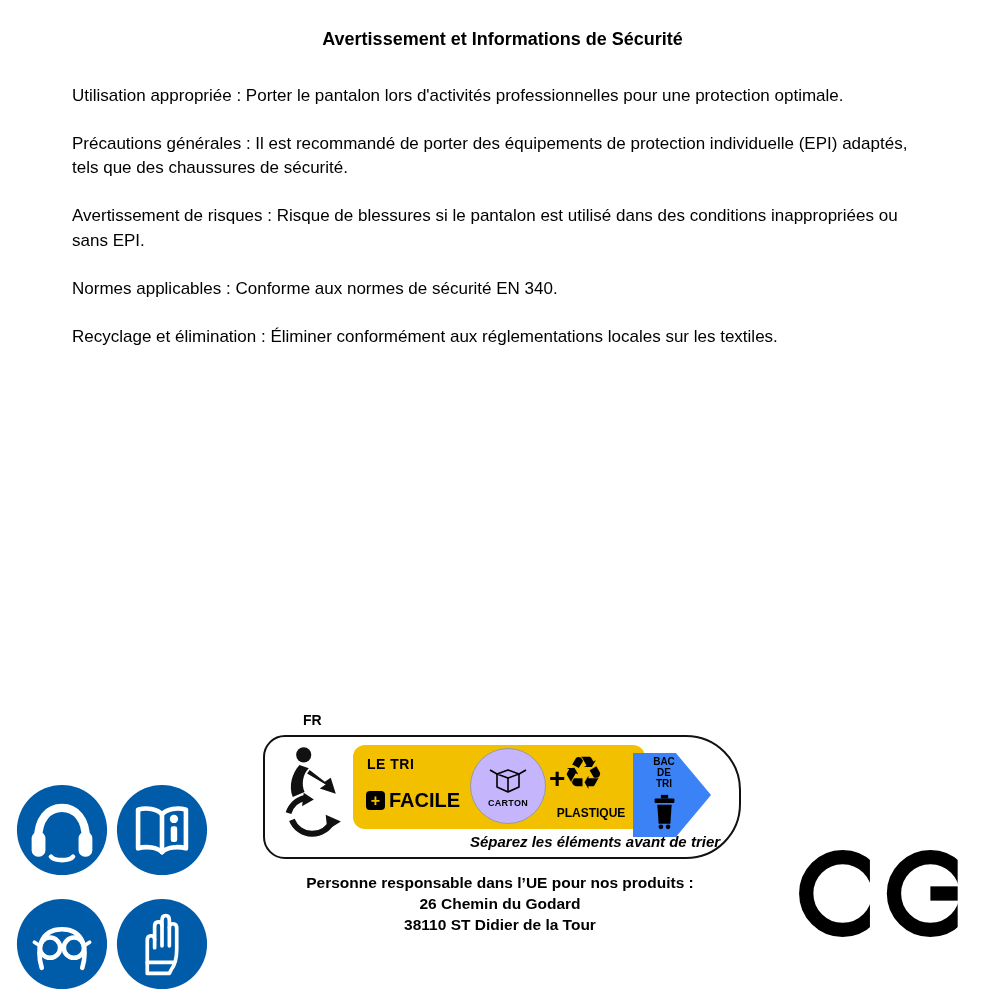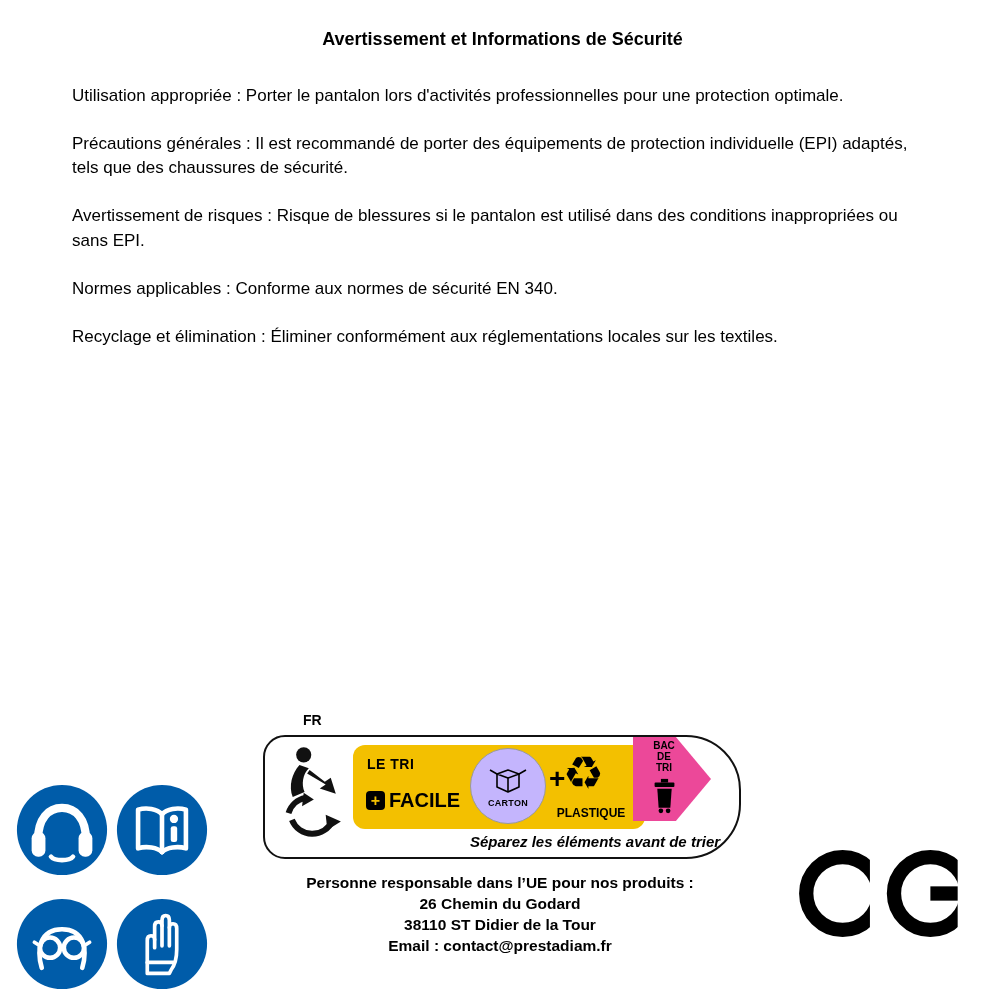--- a/index.html
+++ b/index.html
@@ -18,21 +18,21 @@
               grid-template-columns:92px 92px; grid-auto-rows:92px; column-gap:8px; row-gap:22px; }
   .ppe { width:92px; height:92px; display:block; }
 
   
   .fr-code { position:absolute; left:270px; top:712px; font-size:14px; font-weight:bold;padding-left:33px; }
   .sorting { position:absolute; left:263px; top:735px; width:478px; height:124px;
              border:2px solid #111; border-radius:22px 55px 55px 22px; background:#fff; }
   .triman { position:absolute; left:10px; top:8px; width:76px; height:94px; }
   .band { position:absolute; left:88px; top:8px; width:292px; height:84px;
           background:#F3C000; border-radius:12px; }
-  .arrow { position:absolute; left:368px; top:0; width:78px; height:84px; background:#ec4899;
+  .arrow { position:absolute; left:368px; top:16px; width:78px; height:84px; background:#3b82f6;
            clip-path:polygon(0 0,55% 0,100% 50%,55% 100%,0 100%); }
   .letri { position:absolute; left:14px; top:11px; font-size:14px; font-weight:800; letter-spacing:.5px; }
   .facile-row { position:absolute; left:13px; top:44px; display:flex; align-items:center; gap:4px; }
   .plusbox { display:inline-block; width:19px; height:19px; background:#000; border-radius:4px;
              color:#F3C000; font-weight:bold; font-size:16px; line-height:19px; text-align:center; }
   .facile { font-size:20px; font-weight:800; }
   .circle { position:absolute; left:117px; top:3px; width:76px; height:76px; background:#c4b5fd;
             border:1px solid #999; border-radius:50%; display:flex; flex-direction:column;
             align-items:center; justify-content:center; gap:3px; }
   .mat-label { font-size:9px; font-weight:bold; letter-spacing:.3px; }
@@ -155,21 +155,20 @@
       </svg>
     </div>
 
     <div class="instruction">Séparez les éléments avant de trier</div>
   </div>
 
   <div class="resp">
     <div>Personne responsable dans l’UE pour nos produits :</div>
     <div>26 Chemin du Godard</div>
     <div>38110 ST Didier de la Tour</div>
-    <div>Email : contact@prestadiam.fr</div>
   </div>
 
   <svg class="ce" viewBox="0 0 255 140" width="166" height="91">
     <circle cx="70" cy="70" r="56" fill="none" stroke="#000" stroke-width="22"></circle>
     <rect x="112" y="16" width="26" height="108" fill="#ffffff"></rect>
     <circle cx="205" cy="70" r="56" fill="none" stroke="#000" stroke-width="22"></circle>
     <rect x="247" y="16" width="28" height="108" fill="#ffffff"></rect>
     <line x1="205" y1="70" x2="247" y2="70" stroke="#000" stroke-width="22"></line>
   </svg>
 

